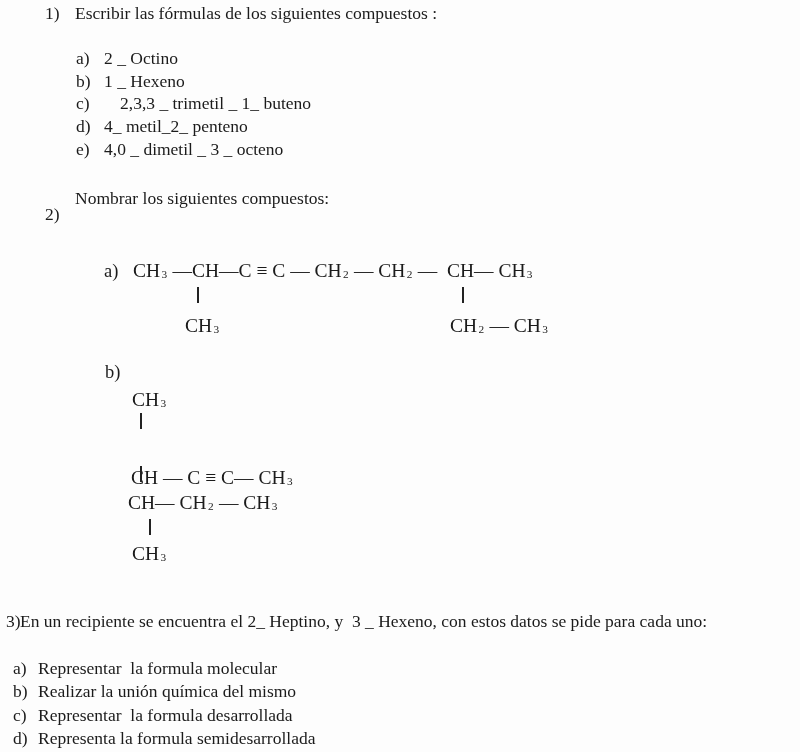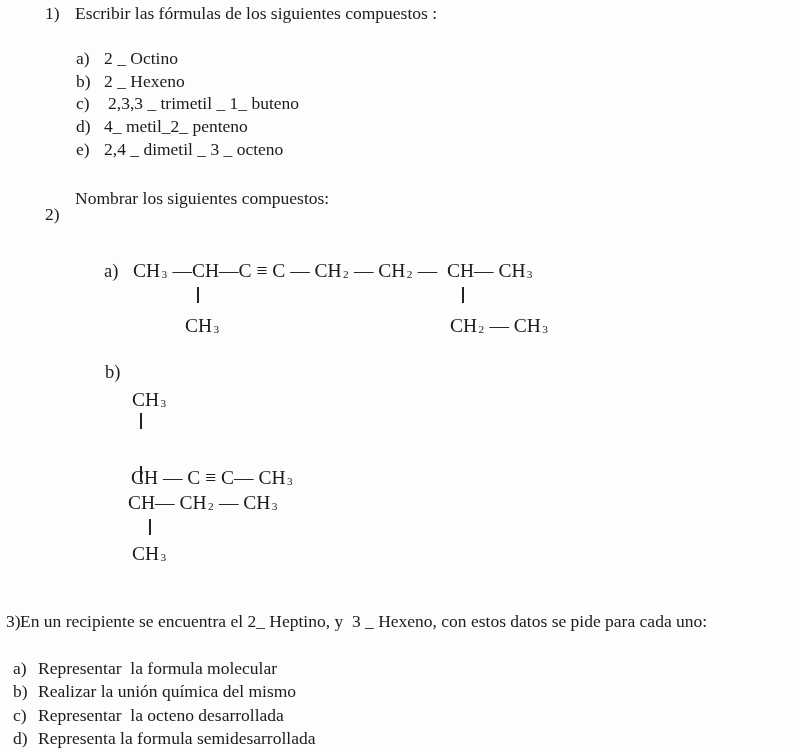--- a/index.html
+++ b/index.html
@@ -58,30 +58,30 @@
 <div class="page">
 
   <section>
     <span class="t" style="left:45px; top:3px">1)</span>
     <span class="t" style="left:75px; top:3px">Escribir las fórmulas de los siguientes compuestos :</span>
 
     <span class="t" style="left:76px; top:48px">a)</span>
     <span class="t" style="left:104px; top:48px">2 _ Octino</span>
 
     <span class="t" style="left:76px; top:71px">b)</span>
-    <span class="t" style="left:104px; top:71px">2 _ Hexeno</span>
+    <span class="t" style="left:104px; top:71px">1 _ Hexeno</span>
 
     <span class="t" style="left:76px; top:93px">c)</span>
-    <span class="t" style="left:108px; top:93px">2,3,3 _ trimetil _ 1_ buteno</span>
+    <span class="t" style="left:120px; top:93px">2,3,3 _ trimetil _ 1_ buteno</span>
 
     <span class="t" style="left:76px; top:116px">d)</span>
     <span class="t" style="left:104px; top:116px">4_ metil_2_ penteno</span>
 
     <span class="t" style="left:76px; top:139px">e)</span>
-    <span class="t" style="left:104px; top:139px">2,4 _ dimetil _ 3 _ octeno</span>
+    <span class="t" style="left:104px; top:139px">4,0 _ dimetil _ 3 _ octeno</span>
   </section>
 
   <section>
     <span class="t" style="left:45px; top:204px">2)</span>
     <span class="t" style="left:75px; top:188px">Nombrar los siguientes compuestos:</span>
 
     <span class="t2" style="left:104px; top:261px">a)</span>
     <span class="f" style="left:133px; top:260px"><span class="tk">CH</span><span class="sub">3</span><span class="tk"> —CH—C ≡ C — CH</span><span class="sub">2</span><span class="tk"> — CH</span><span class="sub">2</span><span class="tk"> —  CH— CH</span><span class="sub">3</span></span>
 
     <div class="vbar" style="left:197px; top:287px"></div>
@@ -105,19 +105,19 @@
     <span class="t" style="left:6px; top:611px">3)</span>
     <span class="t" style="left:20px; top:611px">En un recipiente se encuentra el 2_ Heptino, y  3 _ Hexeno, con estos datos se pide para cada uno:</span>
 
     <span class="t" style="left:13px; top:658px">a)</span>
     <span class="t" style="left:38px; top:658px">Representar  la formula molecular</span>
 
     <span class="t" style="left:13px; top:681px">b)</span>
     <span class="t" style="left:38px; top:681px">Realizar la unión química del mismo</span>
 
     <span class="t" style="left:13px; top:705px">c)</span>
-    <span class="t" style="left:38px; top:705px">Representar  la octeno desarrollada</span>
+    <span class="t" style="left:38px; top:705px">Representar  la formula desarrollada</span>
 
     <span class="t" style="left:13px; top:728px">d)</span>
     <span class="t" style="left:38px; top:728px">Representa la formula semidesarrollada</span>
   </section>
 
 </div>
 
 </body></html>

